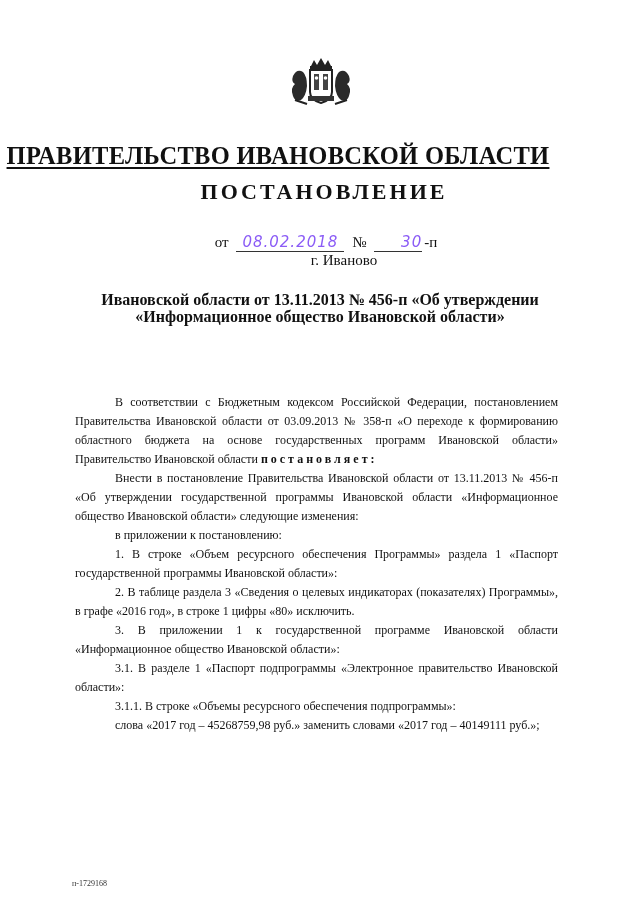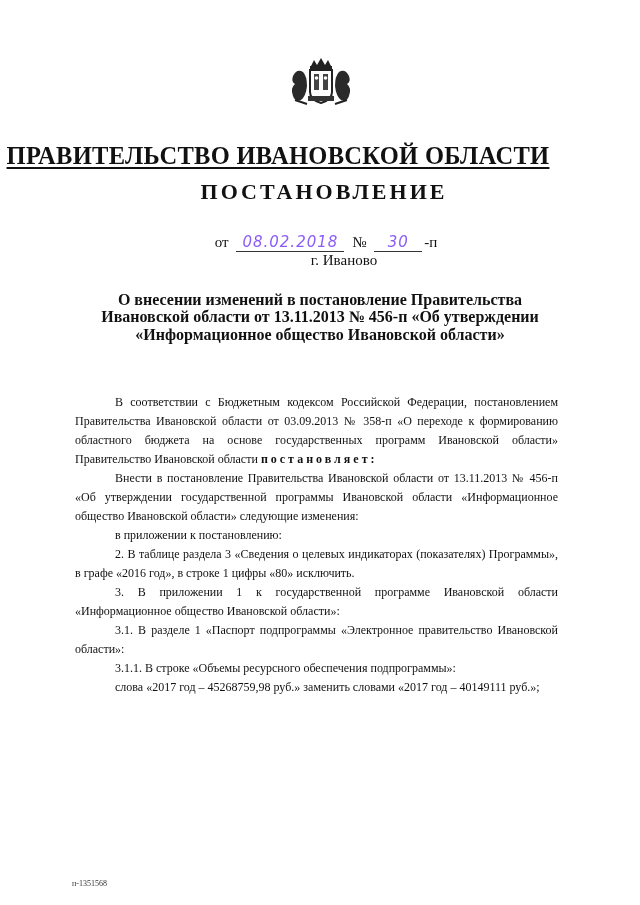--- a/index.html
+++ b/index.html
@@ -65,21 +65,21 @@
       font-family: "DejaVu Sans", sans-serif;
       font-style: italic;
       font-size: 15px;
       border-bottom: 1px solid #333;
       line-height: 17px;
       text-align: center;
       color: #8b5cf6;
       letter-spacing: 1px;
     }
     .hand.date { width: 108px; margin: 0 4px; }
-    .hand.num { width: 48px; margin: 0 2px 16px 4px; }
+    .hand.num { width: 48px; margin: 0 2px 16px 4px; text-align: right; }
     .city {
       position: absolute;
       left: 0;
       top: 251px;
       width: 640px;
       text-align: center;
       font-size: 15px;
       line-height: 18px;
       padding-left: 24px;
     }
@@ -151,29 +151,29 @@
 <div class="date-line">
   <span>от</span>
   <span class="hand date">08.02.2018</span>
   <span>№</span>
   <span class="hand num">30</span><span>-п</span>
 </div>
 
 <div class="city">г. Иваново</div>
 
 <div class="subject">
-  <div>О внесении изменений в постановление Правительства</div>
   <div>Ивановской области от 13.11.2013 № 456-п «Об утверждении</div>
   <div>«Информационное общество Ивановской области»</div>
 </div>
 
 <div class="body-text">
   <p class="ind"><span>В соответствии с Бюджетным кодексом Российской Федерации, постановлением Правительства Ивановской области от 03.09.2013 № 358-п «О переходе к формированию областного бюджета на основе государственных программ Ивановской области» Правительство Ивановской области </span><span class="spaced">постановляет:</span></p>
   <p class="ind">Внести в постановление Правительства Ивановской области от 13.11.2013 № 456-п «Об утверждении государственной программы Ивановской области «Информационное общество Ивановской области» следующие изменения:</p>
   <p class="ind">в приложении к постановлению:</p>
+  <p class="ind">1. В строке «Объем ресурсного обеспечения Программы» раздела 1 «Паспорт государственной программы Ивановской области»:</p>
   <p class="ind">2. В таблице раздела 3 «Сведения о целевых индикаторах (показателях) Программы», в графе «2016 год», в строке 1 цифры «80» исключить.</p>
   <p class="ind">3. В приложении 1 к государственной программе Ивановской области «Информационное общество Ивановской области»:</p>
   <p class="ind">3.1. В разделе 1 «Паспорт подпрограммы «Электронное правительство Ивановской области»:</p>
   <p class="ind">3.1.1. В строке «Объемы ресурсного обеспечения подпрограммы»:</p>
   <p class="ind">слова «2017 год – 45268759,98 руб.» заменить словами «2017 год – 40149111 руб.»;</p>
 </div>
 
-<div class="footer-code">п-1351568</div>
+<div class="footer-code">п-1729168</div>
 
 </body></html>

